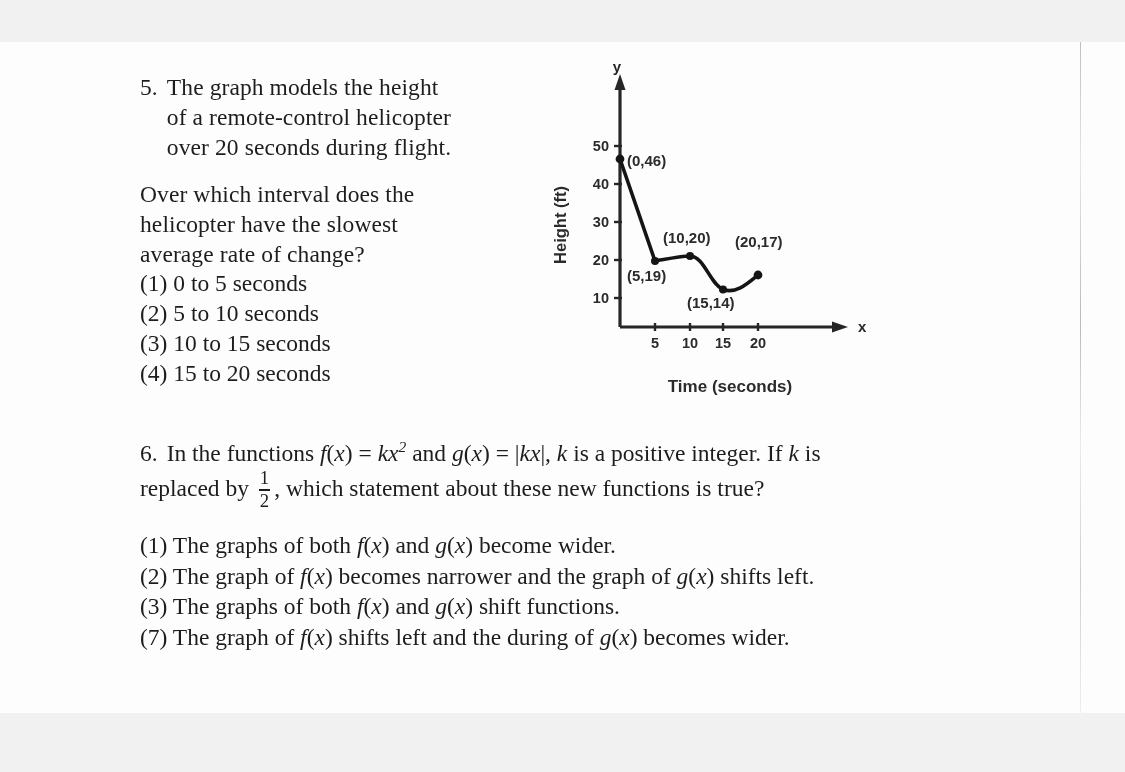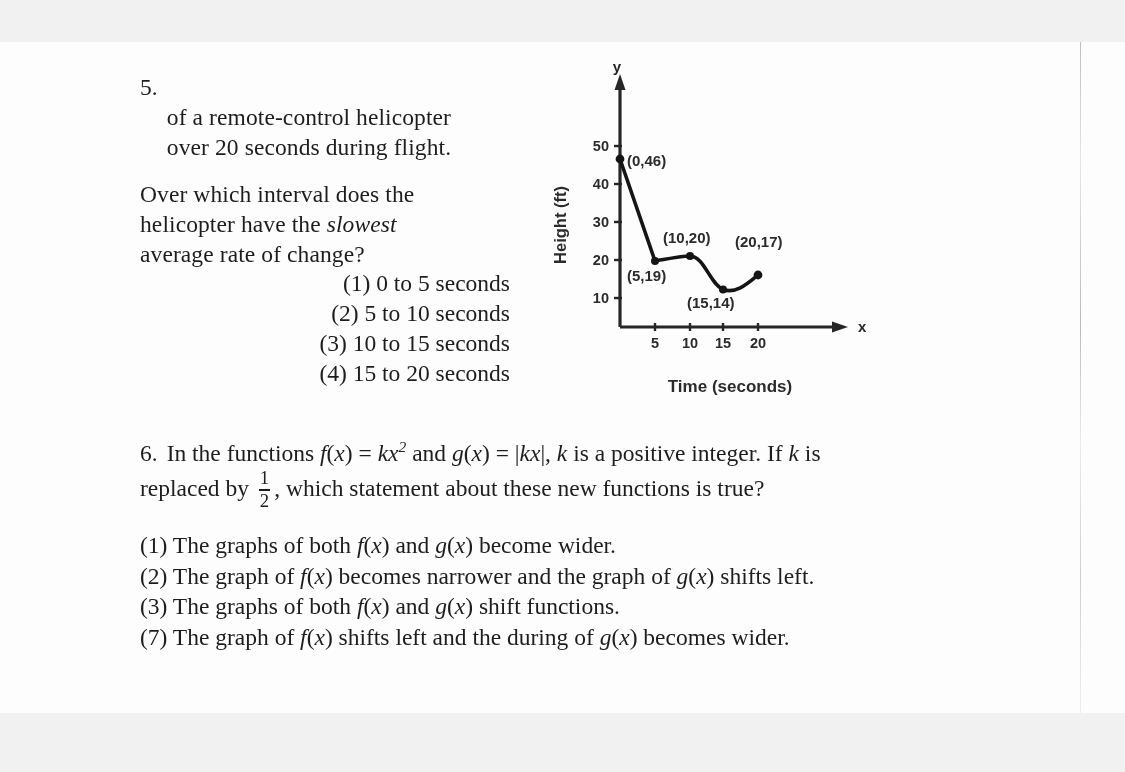--- a/index.html
+++ b/index.html
@@ -69,24 +69,22 @@
     flex: 1 1 auto;
   }
   .q-gap {
     height: 17px;
   }
   .choice {
     color: #1d1d1f;
     font-size: 23.5px;
     line-height: 1.27;
     white-space: nowrap;
-    text-align: right;
   }
   .ital {
-    font-style: italic;
     margin-top: 19px;
   }
   
   #graph {
     position: absolute;
     left: 530px;
     top: 60px;
     width: 370px;
     height: 345px;
   }
@@ -152,21 +150,21 @@
 
 <div id="page">
 
   <div id="paper"></div>
   <div id="crease"></div>
 
   <div id="q5">
     <div class="q-head">
       <span class="q-text q-num">5.</span>
       <span class="q-text q-stem">
-        <br>
+        <span>The graph models the height</span><br>
         <span>of a remote-control helicopter</span><br>
         <span>over 20 seconds during flight.</span>
       </span>
     </div>
 
     <div class="q-gap"></div>
 
     <div class="q-text">
       <span>Over which interval does the</span><br>
       <span>helicopter have the </span><span class="ital">slowest</span><br>

